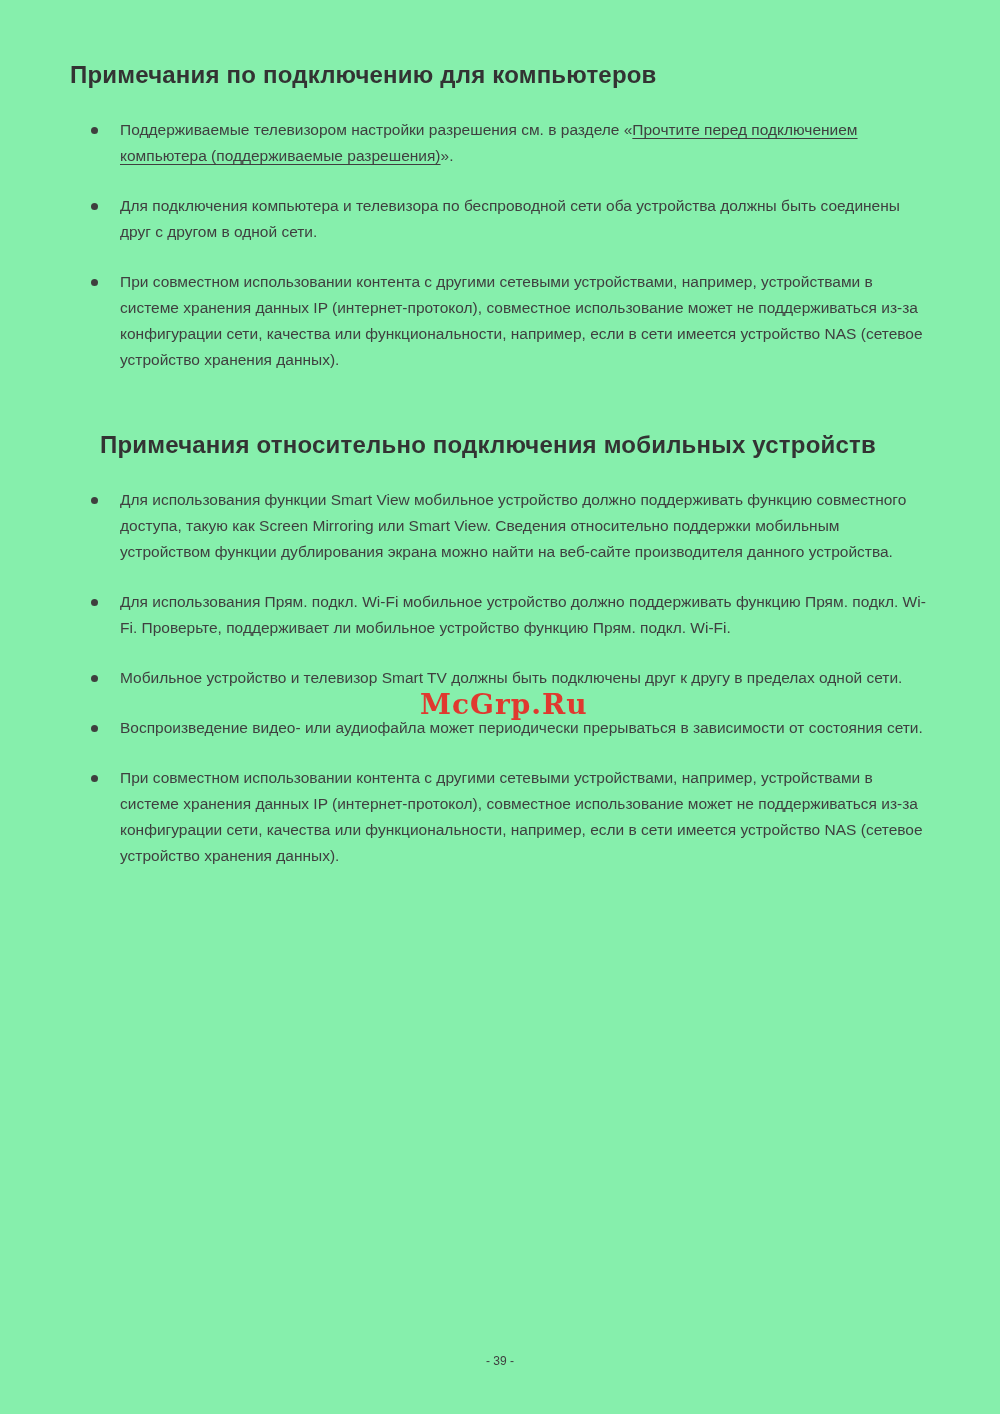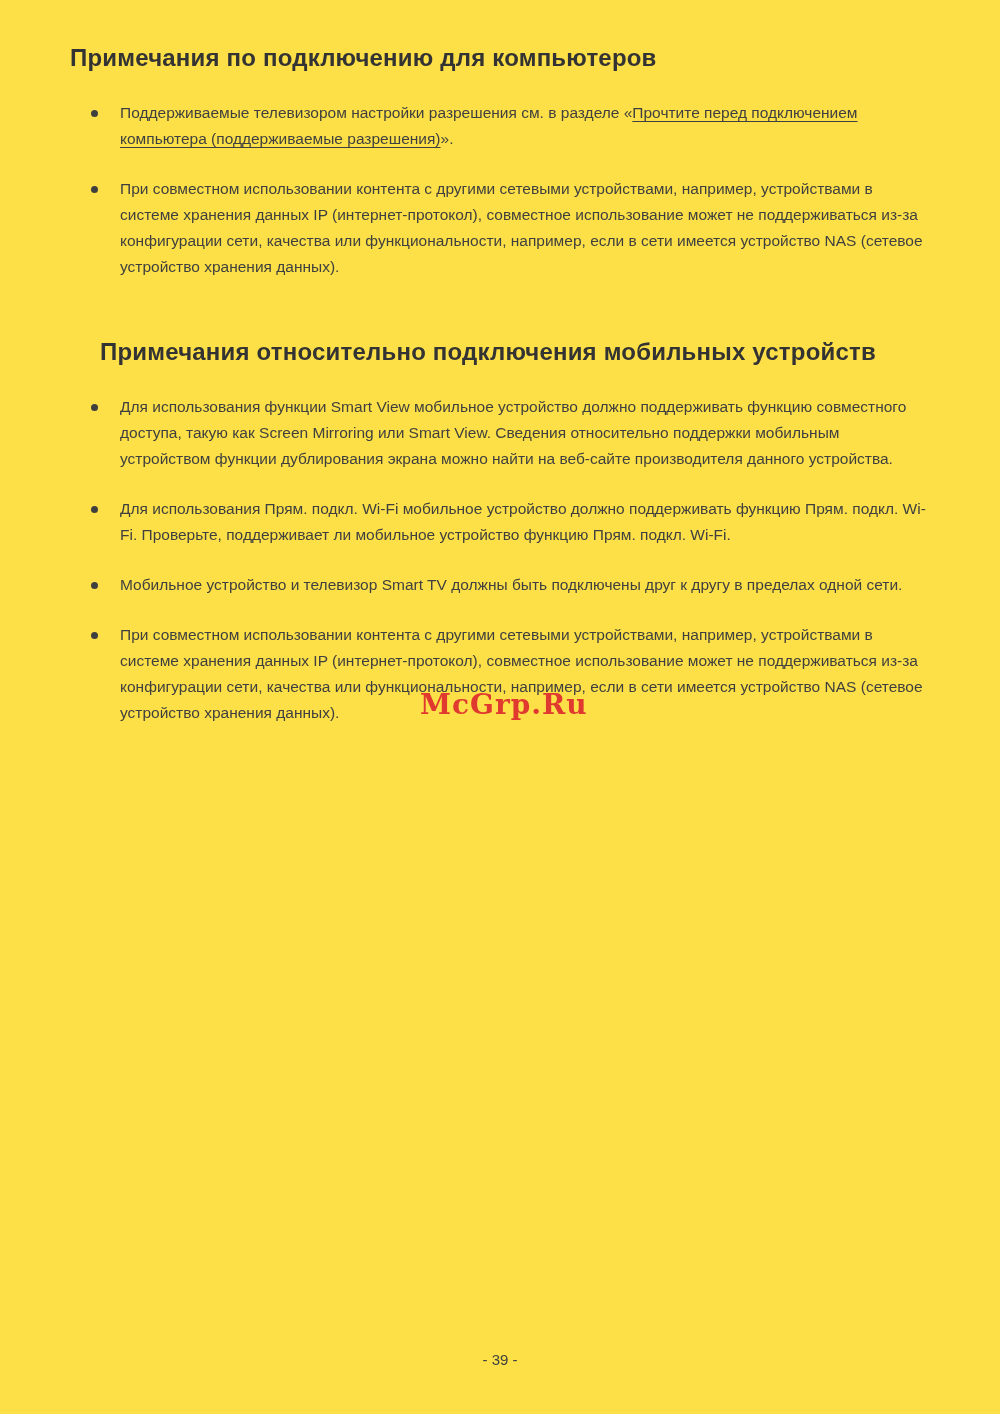--- a/index.html
+++ b/index.html
@@ -5,23 +5,23 @@
   html, body {
     margin: 0;
     padding: 0;
     background: #ffffff;
   }
   .page {
     position: relative;
     width: 1000px;
     height: 1414px;
     margin: 0 auto;
-    background: #fde047;
+    background: #86efac;
     box-sizing: border-box;
-    padding: 44px 70px 0 70px;
+    padding: 61px 70px 0 70px;
     font-family: "Liberation Sans", sans-serif;
     color: #3f3f3f;
     overflow: hidden;
   }
   h1.section-title {
     font-size: 24px;
     font-weight: 600;
     color: #333333;
     margin: 0 0 28px 0;
     letter-spacing: 0.2px;
@@ -70,42 +70,44 @@
     color: #e0392f;
     letter-spacing: 1px;
     pointer-events: none;
   }
   .page-number {
     position: absolute;
     left: 0;
     right: 0;
     bottom: 46px;
     text-align: center;
-    font-size: 15px;
+    font-size: 12px;
     color: #3f3f3f;
   }
 </style>
 </head>
 <body>
 
 <div class="page">
 
   <h1 class="section-title">Примечания по подключению для компьютеров</h1>
 
   <ul class="bullet-list">
     <li><span>Поддерживаемые телевизором настройки разрешения см. в разделе «</span><a class="doclink">Прочтите перед подключением компьютера (поддерживаемые разрешения)</a><span>».</span></li>
+    <li>Для подключения компьютера и телевизора по беспроводной сети оба устройства должны быть соединены друг с другом в одной сети.</li>
     <li>При совместном использовании контента с другими сетевыми устройствами, например, устройствами в системе хранения данных IP (интернет-протокол), совместное использование может не поддерживаться из-за конфигурации сети, качества или функциональности, например, если в сети имеется устройство NAS (сетевое устройство хранения данных).</li>
   </ul>
 
   <h1 class="section-title second">Примечания относительно подключения мобильных устройств</h1>
 
   <ul class="bullet-list">
     <li>Для использования функции Smart View мобильное устройство должно поддерживать функцию совместного доступа, такую как Screen Mirroring или Smart View. Сведения относительно поддержки мобильным устройством функции дублирования экрана можно найти на веб-сайте производителя данного устройства.</li>
     <li>Для использования Прям. подкл. Wi-Fi мобильное устройство должно поддерживать функцию Прям. подкл. Wi-Fi. Проверьте, поддерживает ли мобильное устройство функцию Прям. подкл. Wi-Fi.</li>
     <li>Мобильное устройство и телевизор Smart TV должны быть подключены друг к другу в пределах одной сети.</li>
+    <li>Воспроизведение видео- или аудиофайла может периодически прерываться в зависимости от состояния сети.</li>
     <li>При совместном использовании контента с другими сетевыми устройствами, например, устройствами в системе хранения данных IP (интернет-протокол), совместное использование может не поддерживаться из-за конфигурации сети, качества или функциональности, например, если в сети имеется устройство NAS (сетевое устройство хранения данных).</li>
   </ul>
 
   <div class="watermark">McGrp.Ru</div>
 
   <div class="page-number">- 39 -</div>
 
 </div>
 
 </body></html>

